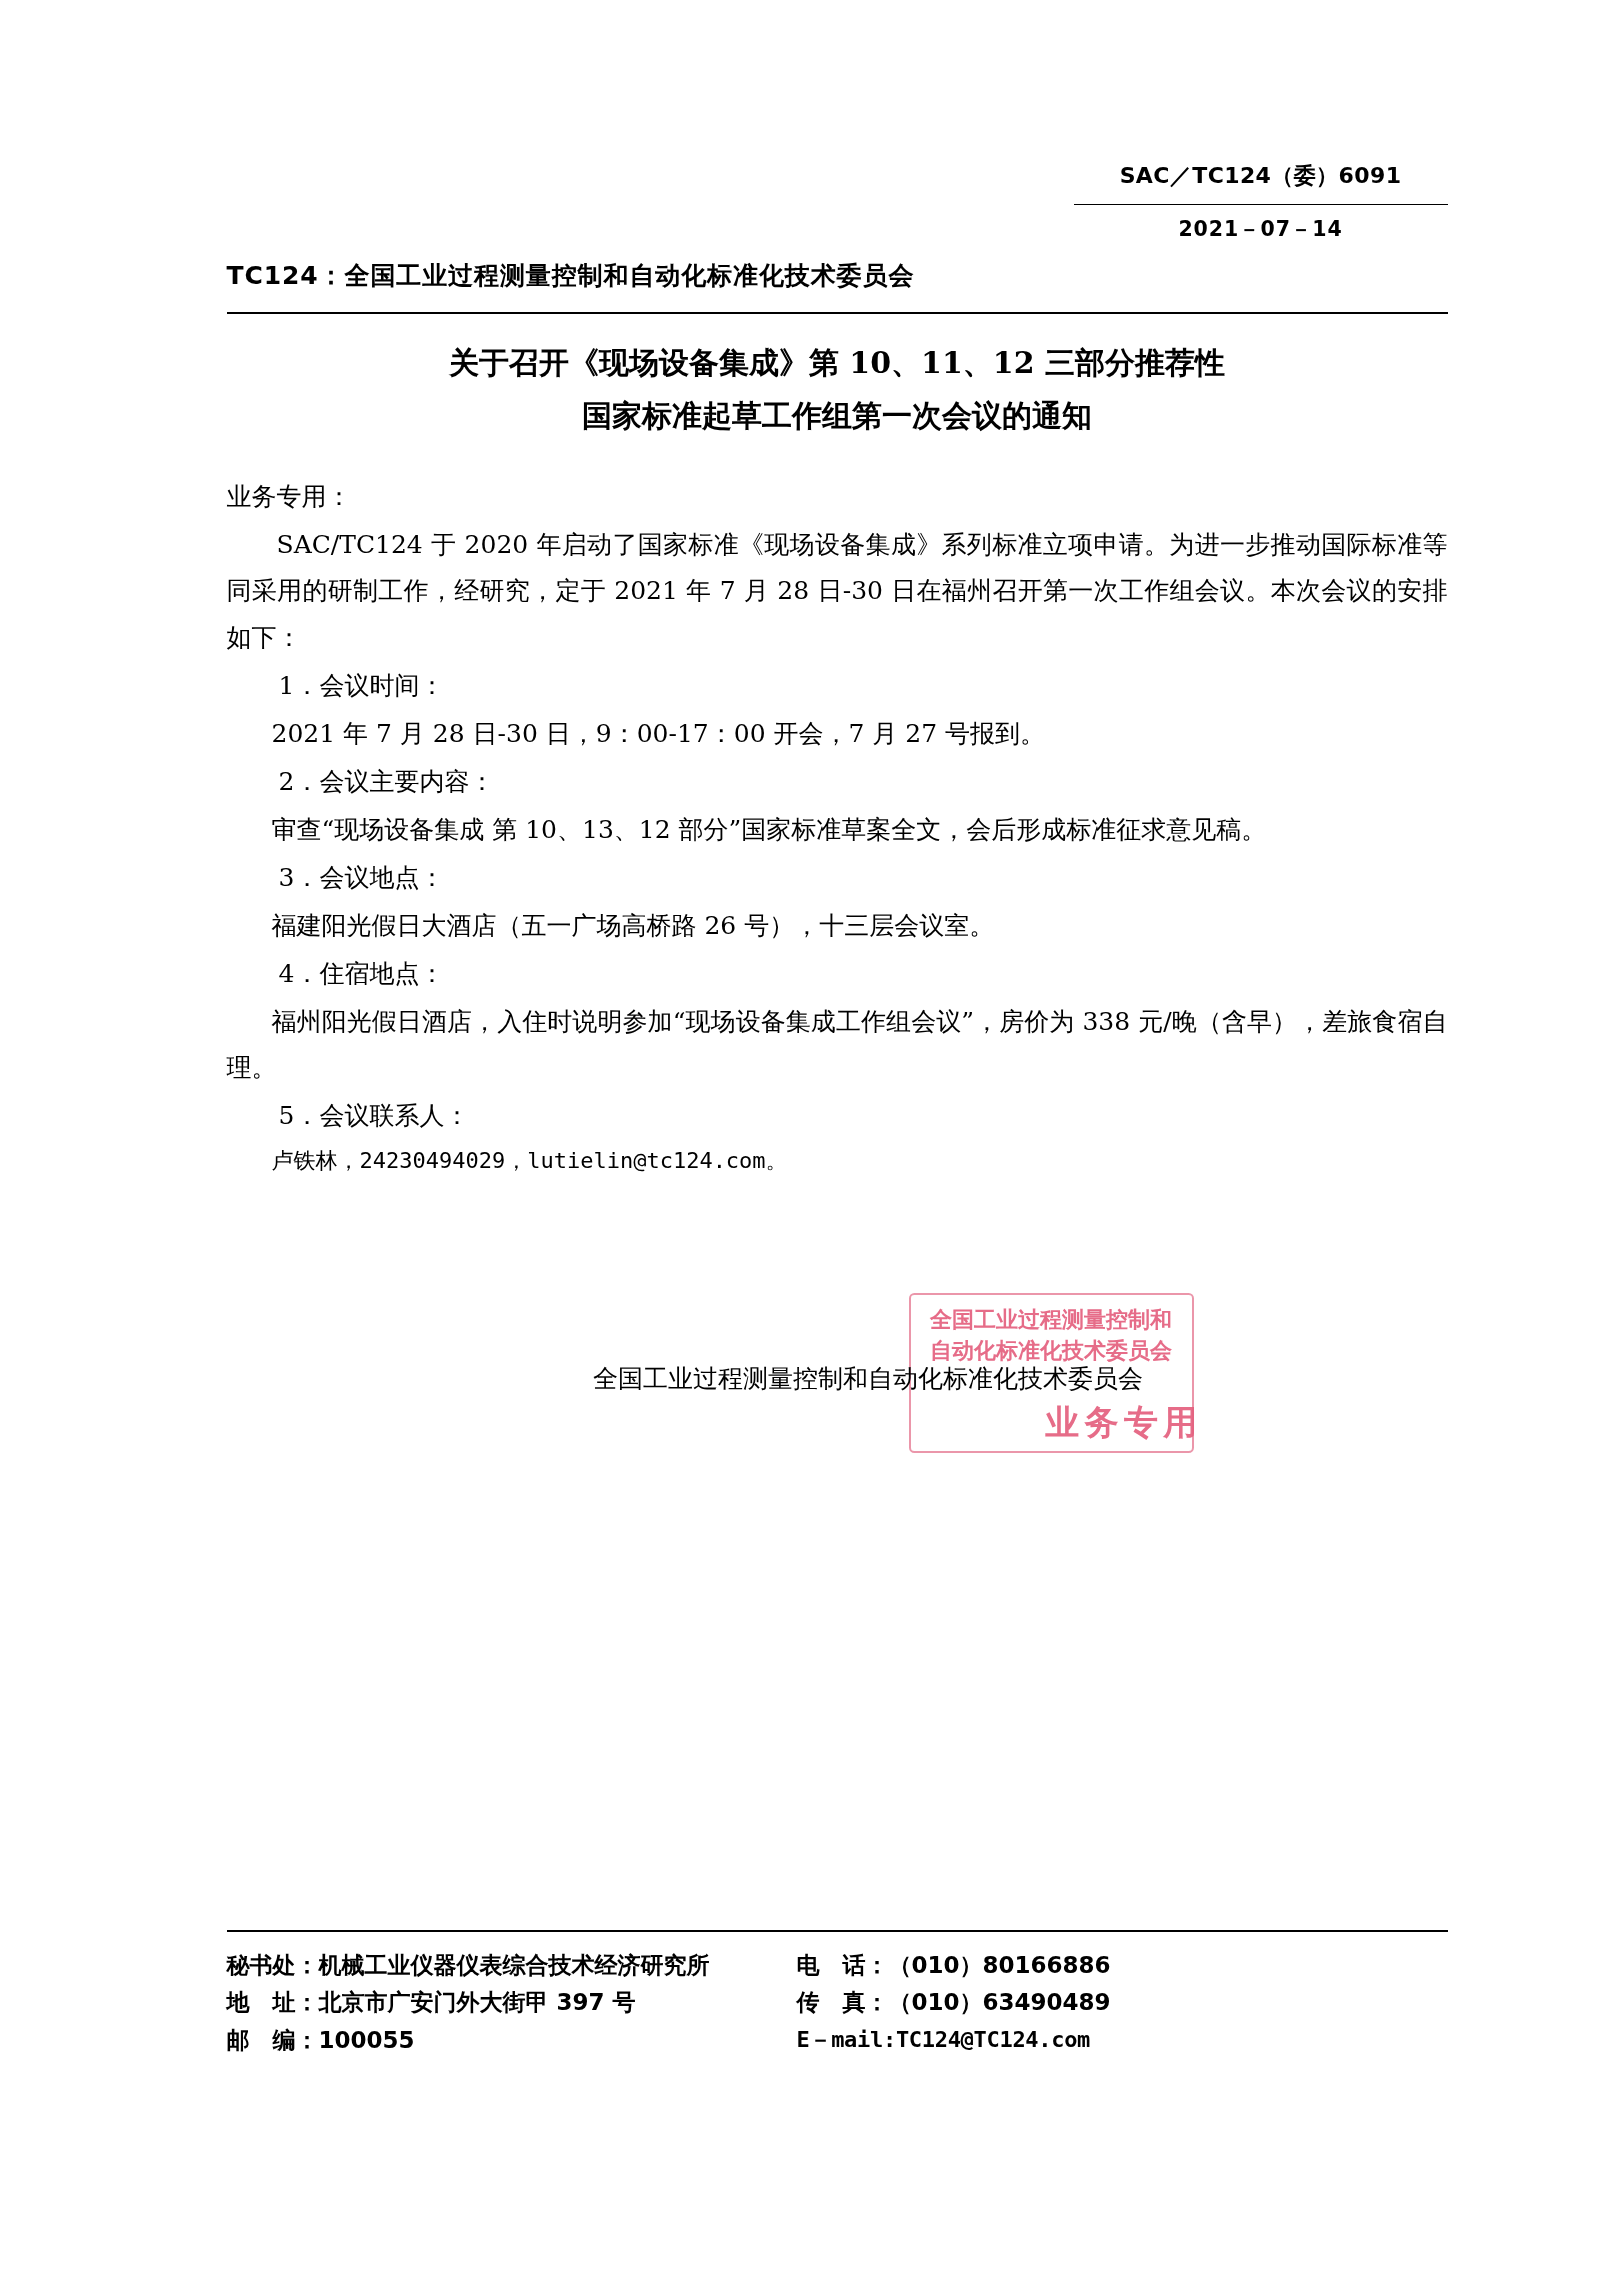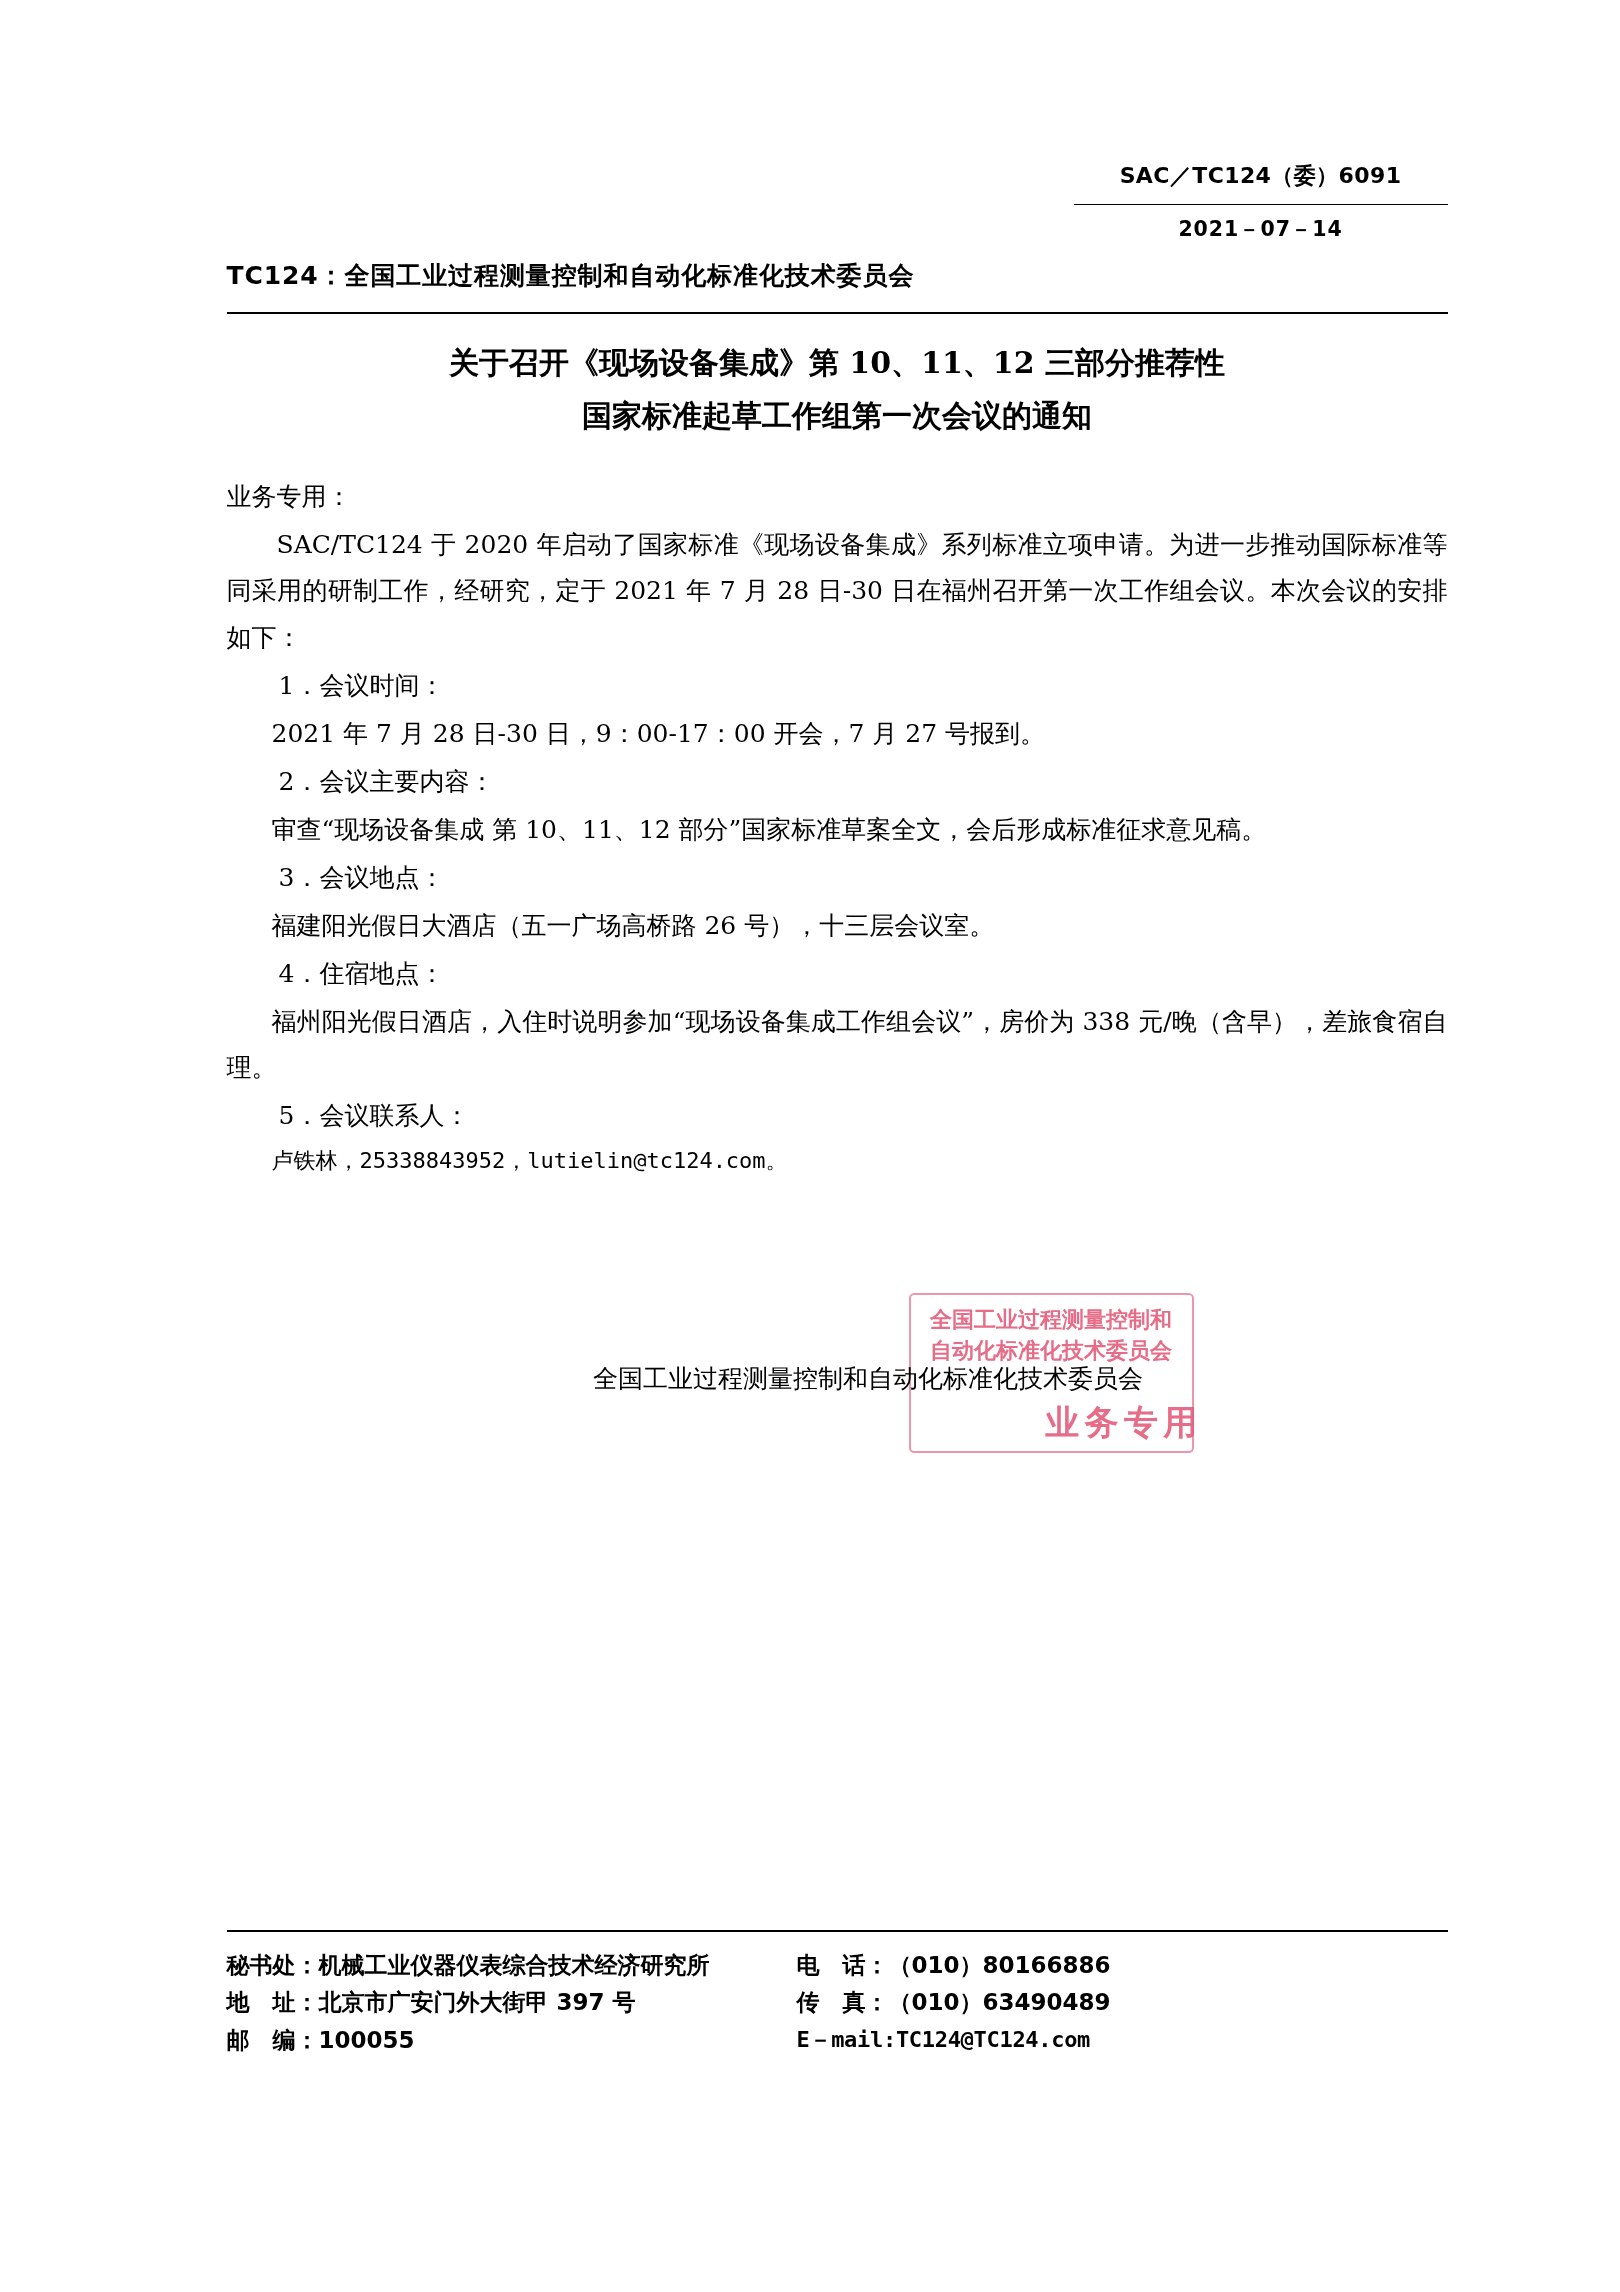--- a/index.html
+++ b/index.html
@@ -221,30 +221,30 @@
     </div>
 
     <div class="body">
       <p class="p">业务专用：</p>
       <p class="p-ind">SAC/TC124 于 2020 年启动了国家标准《现场设备集成》系列标准立项申请。为进一步推动国际标准等同采用的研制工作，经研究，定于 2021 年 7 月 28 日-30 日在福州召开第一次工作组会议。本次会议的安排如下：</p>
 
       <p class="p-item">1．会议时间：</p>
       <p class="p-sub">2021 年 7 月 28 日-30 日，9：00-17：00 开会，7 月 27 号报到。</p>
 
       <p class="p-item">2．会议主要内容：</p>
-      <p class="p-sub">审查“现场设备集成 第 10、11、12 部分”国家标准草案全文，会后形成标准征求意见稿。</p>
+      <p class="p-sub">审查“现场设备集成 第 10、13、12 部分”国家标准草案全文，会后形成标准征求意见稿。</p>
 
       <p class="p-item">3．会议地点：</p>
       <p class="p-sub">福建阳光假日大酒店（五一广场高桥路 26 号），十三层会议室。</p>
 
       <p class="p-item">4．住宿地点：</p>
       <p class="p-sub">福州阳光假日酒店，入住时说明参加“现场设备集成工作组会议”，房价为 338 元/晚（含早），差旅食宿自理。</p>
 
       <p class="p-item">5．会议联系人：</p>
-      <p class="p-sub mono">卢铁林，25338843952，lutielin@tc124.com。</p>
+      <p class="p-sub mono">卢铁林，24230494029，lutielin@tc124.com。</p>
     </div>
 
     <div class="seal">
       <div class="ring"></div>
       <div class="seal-top">
         <div>全国工业过程测量控制和</div>
         <div>自动化标准化技术委员会</div>
       </div>
       <div class="seal-bottom">业务专用</div>
     </div>

